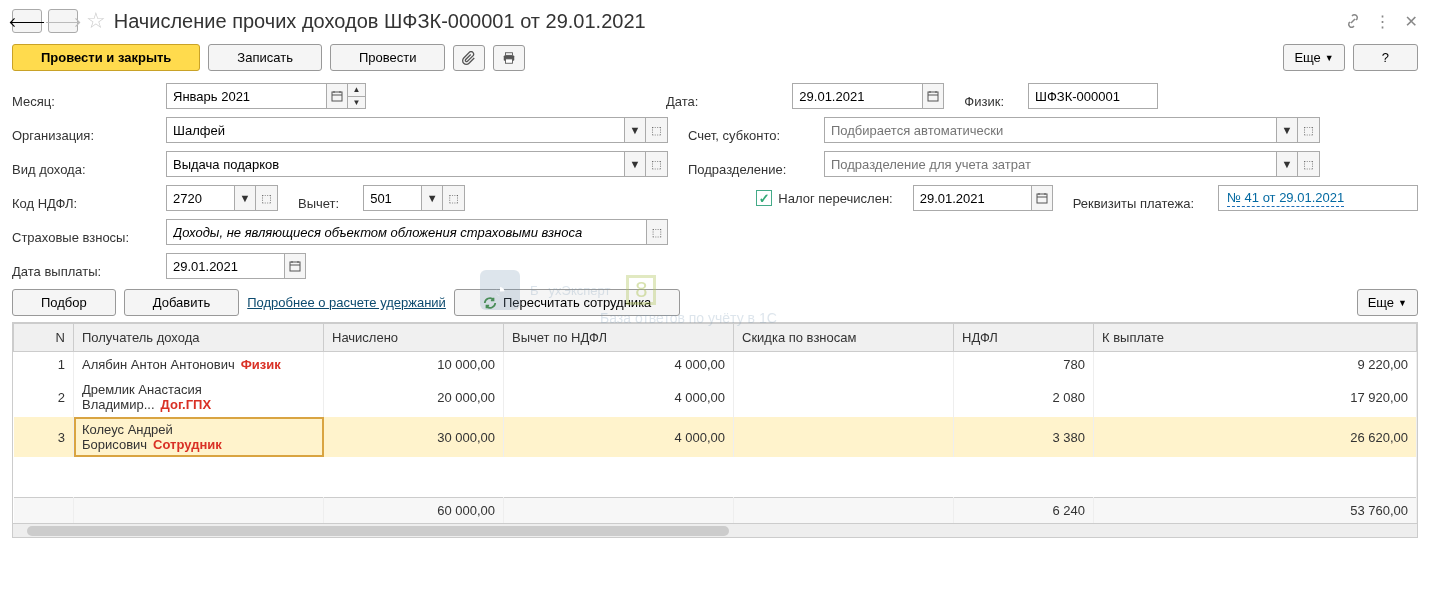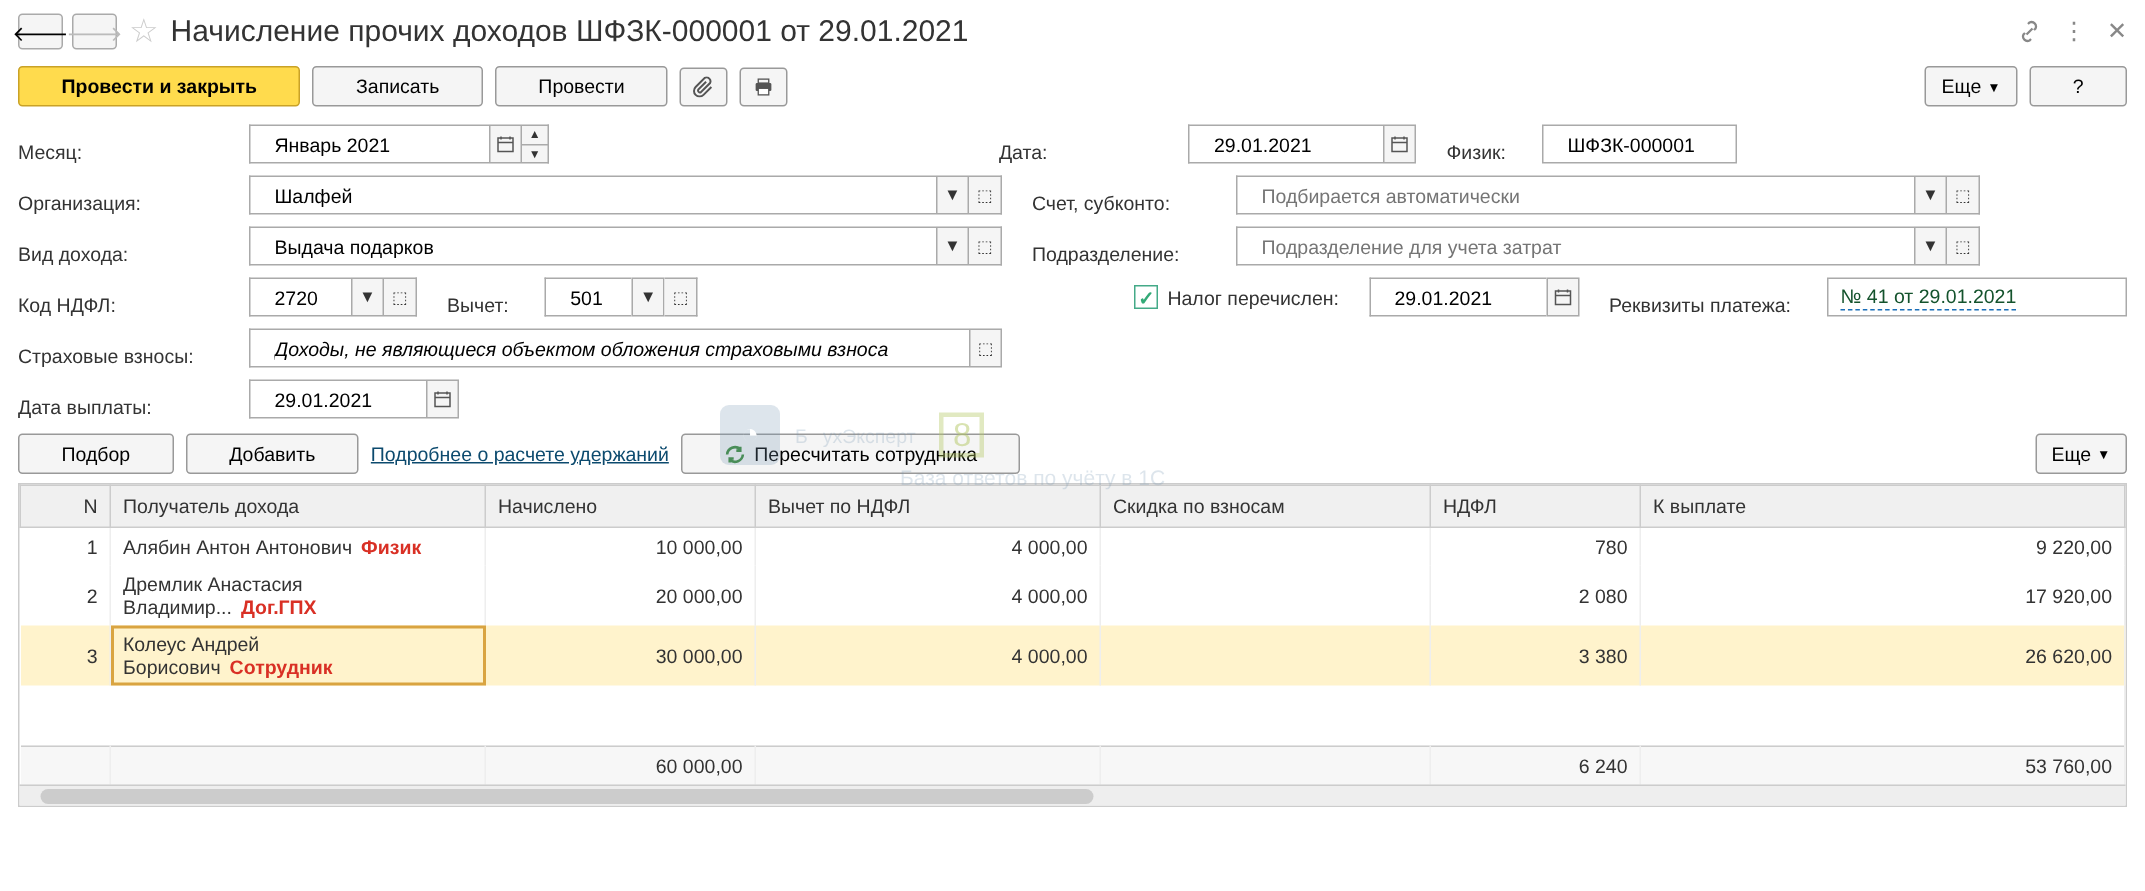--- a/index.html
+++ b/index.html
@@ -14,33 +14,33 @@
 .toolbar { display: flex; gap: 8px; align-items: center; margin-bottom: 12px; }
 .btn { border: 1px solid #999; background: #f5f5f5; padding: 5px 28px; border-radius: 3px; cursor: pointer; white-space: nowrap; }
 .btn-primary { background: #ffdb4d; border: 1px solid #c9a227; font-weight: bold; }
 .btn-icon { padding: 5px 8px; }
 .btn-more { padding: 5px 10px; display: flex; align-items: center; gap: 4px; }
 .spacer { flex: 1; }
 .form-row { display: flex; gap: 20px; margin-bottom: 8px; align-items: center; }
 .form-group { display: flex; align-items: flex-end; gap: 24px; }
 .label { width: 130px; }
 .label-auto { width: auto; }
-.input { border: 1px solid #aaa; padding: 4px 16px; background: #fff; height: 26px; }
+.input { border: 1px solid #aaa; padding: 4px 6px; background: #fff; height: 26px; }
 .input-combo { display: flex; }
 .input-combo .input { border-right: none; }
 .input-combo .cbtn { border: 1px solid #aaa; width: 22px; height: 26px; background: #f5f5f5; display: flex; align-items: center; justify-content: center; cursor: pointer; font-size: 11px; }
 .input-combo .cbtn + .cbtn { border-left: none; }
 .input-spinner { display: flex; flex-direction: column; }
 .input-spinner .sbtn { border: 1px solid #aaa; border-left: none; width: 18px; height: 13px; background: #f5f5f5; display: flex; align-items: center; justify-content: center; cursor: pointer; font-size: 8px; line-height: 1; }
 .input-spinner .sbtn:first-child { border-bottom: none; }
 .checkbox { display: flex; align-items: center; gap: 6px; }
 .check { width: 16px; height: 16px; border: 1px solid #4a8; background: #fff; color: #3a7; display: flex; align-items: center; justify-content: center; font-size: 13px; font-weight: bold; }
 .placeholder { color: #999; }
 .link { color: #0c4a6e; text-decoration: underline; cursor: pointer; }
-.link-dashed { color: #14532d; border-bottom: 1px dashed #1a6eb8; cursor: pointer; padding-bottom:1px; }
+.link-dashed { color: #0369a1; border-bottom: 1px dashed #1a6eb8; cursor: pointer; padding-bottom:1px; }
 .table-toolbar { display: flex; gap: 8px; align-items: center; margin: 10px 0 6px 0; }
 .table-wrap { border: 1px solid #ccc; }
 table { border-collapse: collapse; width: 100%; }
 th { background: #f0f0f0; border: 1px solid #ccc; padding: 6px 8px; text-align: left; font-weight: normal; }
 td { border-right: 1px solid #eee; padding: 5px 8px; }
 tr.selected td { background: #fff3cc; }
 tr.selected td.recipient-cell { outline: 2px solid #d9a441; outline-offset: -2px; }
 .num-col { text-align: right; width: 60px; }
 .money { text-align: right; }
 .annotation { color: #d93025; font-weight: bold; margin-left: 6px; }

